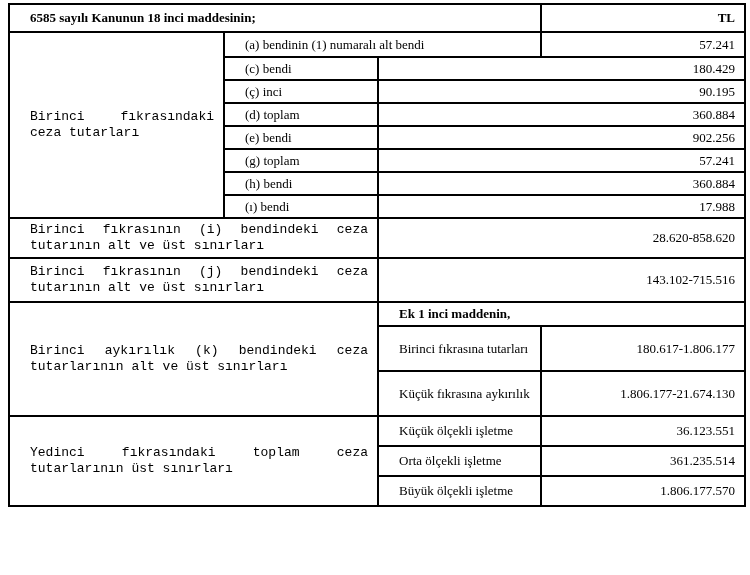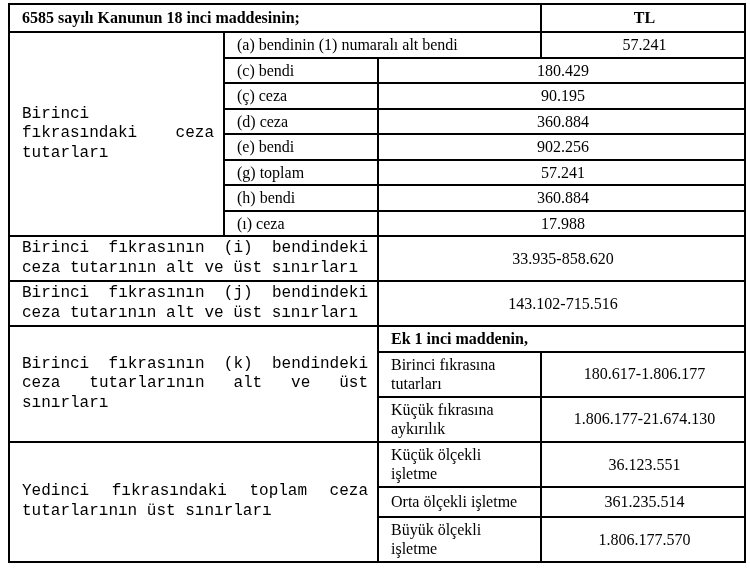--- a/index.html
+++ b/index.html
@@ -7,27 +7,27 @@
     width:750px;height:575px;position:relative;overflow:hidden;
     font-family:"Liberation Serif","DejaVu Serif",serif;
     color:#000;
   }
   table.doc{
     position:absolute;left:8px;top:3px;width:736px;
     border-collapse:collapse;table-layout:fixed;
   }
   table.doc td{
     border:2px solid #000;
-    padding:2px 9px 2px 12px;
-    font-size:16px;line-height:1.22;
+    padding:2px 9px 2px 20px;
+    font-size:13px;line-height:1.22;
     vertical-align:middle;
     overflow:hidden;
   }
   .bold{font-weight:bold;}
-  .val{text-align:center;white-space:nowrap;margin-left:20px;}
+  .val{text-align:right;white-space:nowrap;margin-left:20px;}
   .just{text-align:justify;text-align-last:left;font-family:Liberation Mono, monospace;}
   .r-head{height:28px;}
   .r-a{height:25px;}
   .r-sub{height:23px;}
   .r-i{height:40px;}
   .r-j{height:44px;}
   .r-ek{height:24px;}
   .r-ayk{height:45px;}
   .r-isl{height:30px;}
 </style>
@@ -52,56 +52,56 @@
     <td rowspan="8" class="just">Birinci fıkrasındaki ceza tutarları</td>
     <td colspan="2">(a) bendinin (1) numaralı alt bendi</td>
     <td class="val">57.241</td>
   </tr>
 
   <tr class="r-sub">
     <td>(c) bendi</td>
     <td colspan="2" class="val">180.429</td>
   </tr>
   <tr class="r-sub">
-    <td>(ç) ceza</td>
+    <td>(ç) inci</td>
     <td colspan="2" class="val">90.195</td>
   </tr>
   <tr class="r-sub">
-    <td>(d) ceza</td>
+    <td>(d) toplam</td>
     <td colspan="2" class="val">360.884</td>
   </tr>
   <tr class="r-sub">
     <td>(e) bendi</td>
     <td colspan="2" class="val">902.256</td>
   </tr>
   <tr class="r-sub">
     <td>(g) toplam</td>
     <td colspan="2" class="val">57.241</td>
   </tr>
   <tr class="r-sub">
     <td>(h) bendi</td>
     <td colspan="2" class="val">360.884</td>
   </tr>
   <tr class="r-sub">
-    <td>(ı) ceza</td>
+    <td>(ı) bendi</td>
     <td colspan="2" class="val">17.988</td>
   </tr>
 
   <tr class="r-i">
     <td colspan="2" class="just">Birinci fıkrasının (i) bendindeki ceza tutarının alt ve üst sınırları</td>
-    <td colspan="2" class="val">33.935-858.620</td>
+    <td colspan="2" class="val">28.620-858.620</td>
   </tr>
 
   <tr class="r-j">
     <td colspan="2" class="just">Birinci fıkrasının (j) bendindeki ceza tutarının alt ve üst sınırları</td>
     <td colspan="2" class="val">143.102-715.516</td>
   </tr>
 
   <tr class="r-ek">
-    <td colspan="2" rowspan="3" class="just">Birinci fıkrasının (k) bendindeki ceza tutarlarının alt ve üst sınırları</td>
+    <td colspan="2" rowspan="3" class="just">Birinci aykırılık (k) bendindeki ceza tutarlarının alt ve üst sınırları</td>
     <td colspan="2" class="bold">Ek 1 inci maddenin,</td>
   </tr>
   <tr class="r-ayk">
     <td>Birinci fıkrasına tutarları</td>
     <td class="val">180.617-1.806.177</td>
   </tr>
   <tr class="r-ayk">
     <td>Küçük fıkrasına aykırılık</td>
     <td class="val">1.806.177-21.674.130</td>
   </tr>

